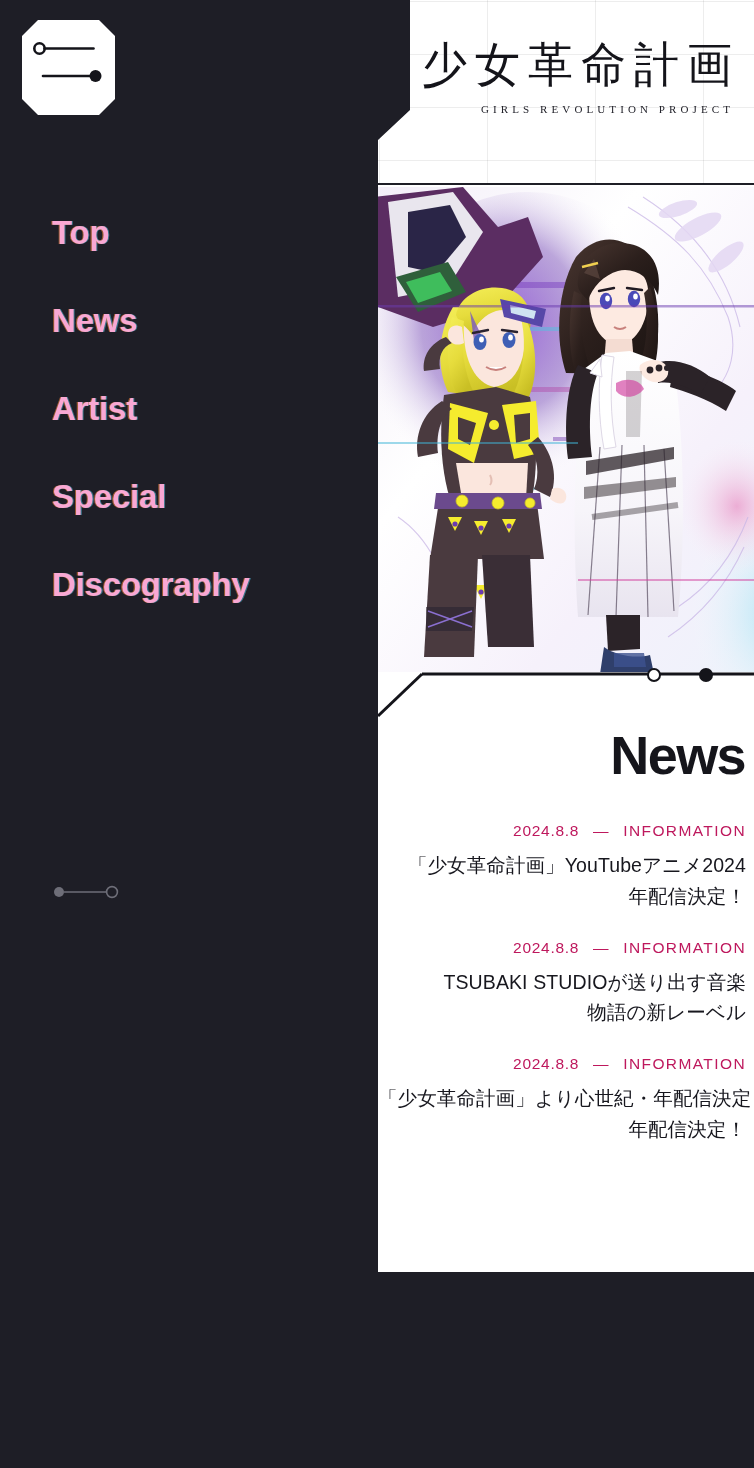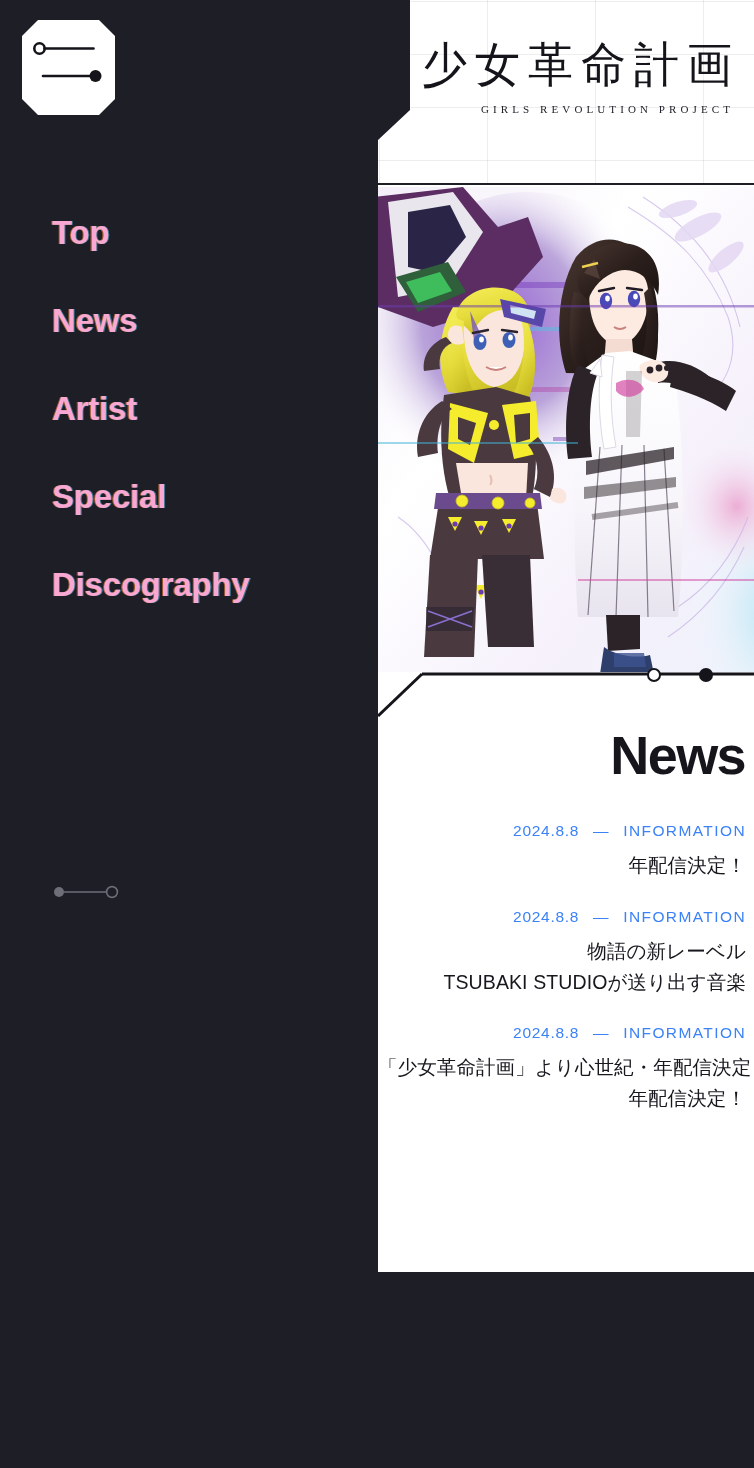--- a/index.html
+++ b/index.html
@@ -91,21 +91,21 @@
   .news-title{
     position:absolute; right:9px; top:56px;
     font-size:54px; font-weight:bold; letter-spacing:-1.6px;
     color:#15151b; line-height:1;
   }
 
   .news-list{ position:absolute; left:0; top:150px; width:376px; }
   .news-item{ padding:0 8px 0 0; margin-bottom:27px; }
   .news-meta{
     text-align:right; font-size:15.5px; letter-spacing:0.7px;
-    color:#3b82f6; white-space:nowrap; margin-bottom:10px;
+    color:#be185d; white-space:nowrap; margin-bottom:10px;
   }
   .news-meta .dash{ display:inline-block; margin:0 14px; }
   .news-meta .cat{ letter-spacing:1.4px; }
   .news-headline{
     text-align:right; font-size:19.5px; line-height:1.58;
     color:#17171e; letter-spacing:0.1px;
     white-space:nowrap; overflow:visible;
   }
 
   .all-news{
@@ -386,29 +386,30 @@
       <div class="dot solid" style="left:321px; top:-4px;"></div>
 
       <div class="news-title">News</div>
 
       <div class="news-list">
 
         <div class="news-item">
           <div class="news-meta">
             <span>2024.8.8</span><span class="dash">—</span><span class="cat">INFORMATION</span>
           </div>
+          <div class="news-headline">「少女革命計画」YouTubeアニメ2024</div>
           <div class="news-headline">年配信決定！</div>
         </div>
 
         <div class="news-item">
           <div class="news-meta">
             <span>2024.8.8</span><span class="dash">—</span><span class="cat">INFORMATION</span>
           </div>
+          <div class="news-headline">TSUBAKI STUDIOが送り出す音楽</div>
           <div class="news-headline">物語の新レーベル</div>
-          <div class="news-headline">TSUBAKI STUDIOが送り出す音楽</div>
         </div>
 
         <div class="news-item">
           <div class="news-meta">
             <span>2024.8.8</span><span class="dash">—</span><span class="cat">INFORMATION</span>
           </div>
           <div class="news-headline">「少女革命計画」より心世紀・年配信決定</div>
           <div class="news-headline">年配信決定！</div>
         </div>
 

